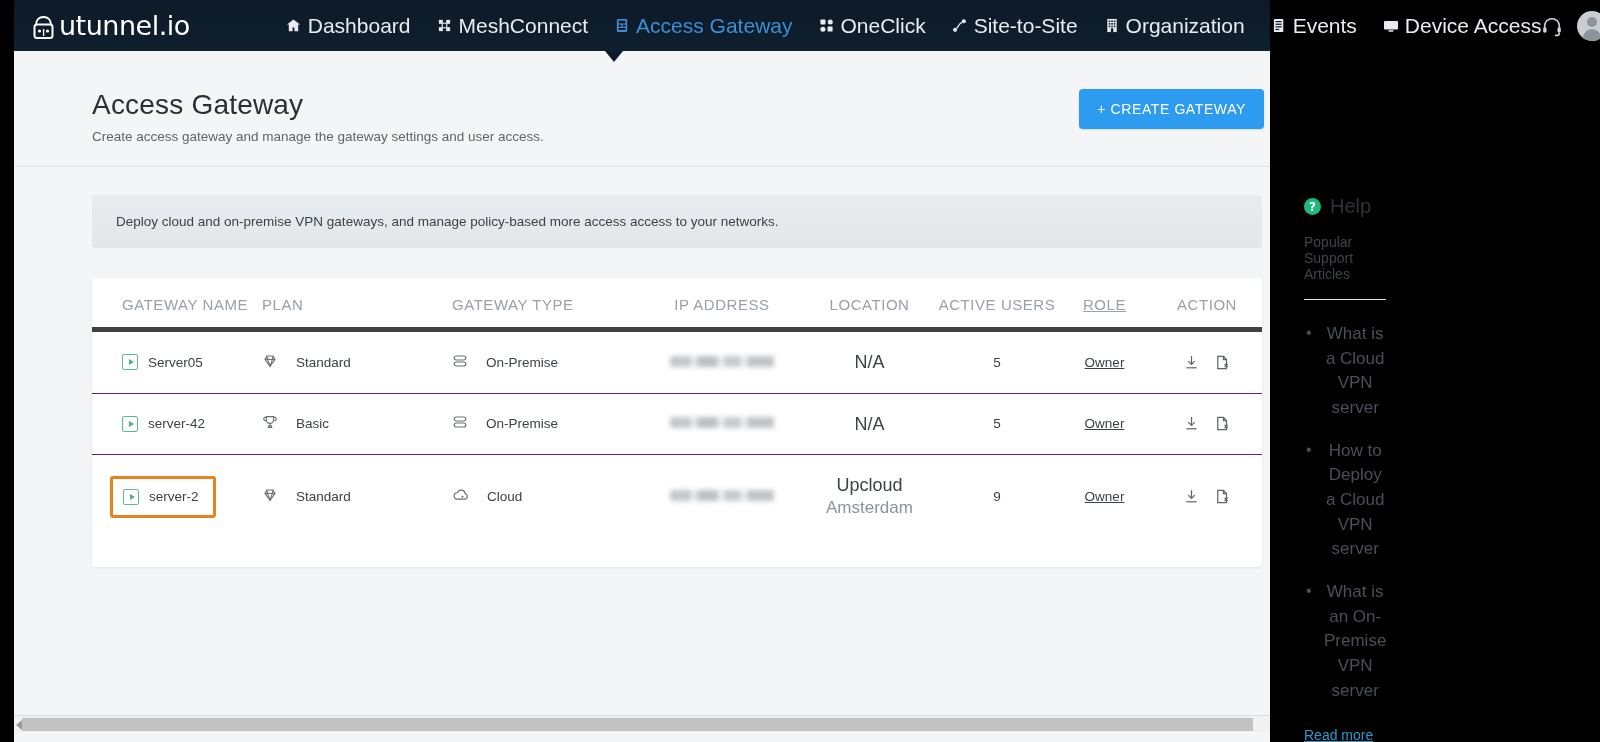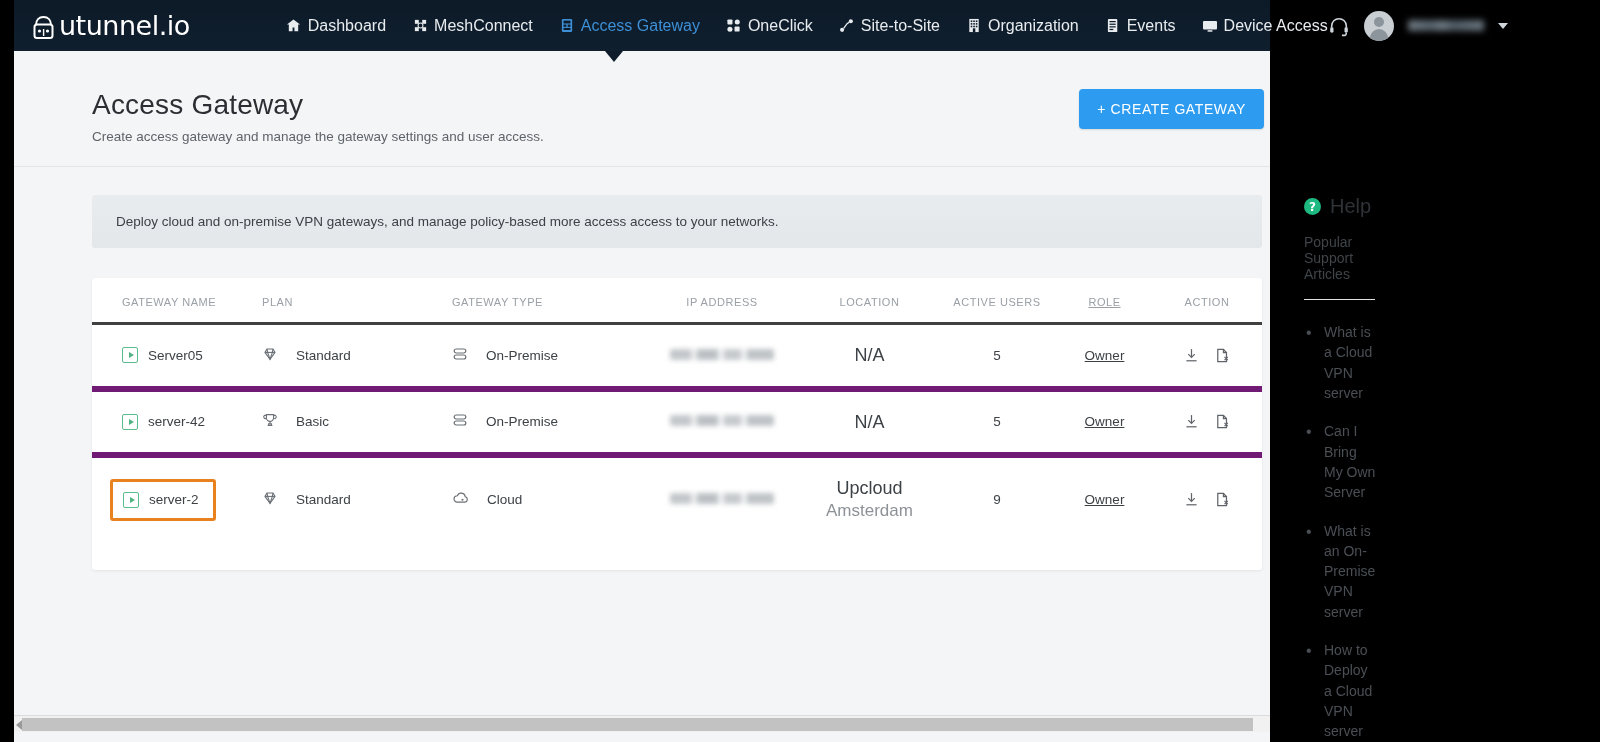--- a/index.html
+++ b/index.html
@@ -48,21 +48,21 @@
     display: flex;
     align-items: center;
     gap: 26px;
     flex: 0 0 auto;
   }
   .nav-item {
     display: flex;
     align-items: center;
     gap: 6px;
     color: #e8ecef;
-    font-size: 16px;
+    font-size: 21px;
     cursor: pointer;
     white-space: nowrap;
   }
   .nav-item.active { color: #3d8fd6; }
   .nav-icn { display:flex; align-items:center; justify-content:center; width:16px; height:16px; }
   .nav-right {
     margin-left: auto;
     display: flex;
     align-items: center;
     gap: 14px;
@@ -153,33 +153,33 @@
     margin-bottom: 30px;
   }
   .table-card {
     background: #fff;
     border-radius: 3px;
     box-shadow: 0 1px 3px rgba(0,0,0,.07);
     padding: 0 0 28px 0;
   }
   table.gw { width: 100%; border-collapse: collapse; table-layout: fixed; }
   table.gw thead th {
-    font-size: 11px;
+    font-size: 15px;
     color: #9aa0a6;
     font-weight: 400;
     letter-spacing: 0.55px;
     text-align: left;
     padding: 18px 0 14px 0;
-    border-bottom: 3px solid #404040;
+    border-bottom: 5px solid #404040;
   }
   table.gw tbody td {
     font-size: 13.5px;
     color: #3d4247;
     padding: 19px 0;
-    border-bottom: 6px solid #701a75;
+    border-bottom: 1px solid #701a75;
     vertical-align: middle;
   }
   table.gw tbody tr:last-child td { border-bottom: none; }
   .col-name  { width: 170px; padding-left: 30px !important; }
   .col-plan  { width: 190px; }
   .col-type  { width: 190px; }
   .col-ip    { width: 160px; text-align: center !important; }
   .col-loc   { width: 135px; text-align: center !important; }
   .col-users { width: 120px; text-align: center !important; }
   .col-role  { width: 95px;  text-align: center !important; text-decoration: underline; }
@@ -243,23 +243,24 @@
     font-family: "DejaVu Sans", sans-serif;
     line-height: 1;
   }
   .help-sub {
     font-size: 14px; color: #3f4449; margin-top: 16px;
     padding-bottom: 17px; border-bottom: 1px solid #dfe2e5;
   }
   ul.help-list { list-style: none; margin-top: 22px; }
   ul.help-list li {
     position: relative;
-    font-size: 14px; color: #4a4f55;
+    font-size: 17px; color: #4a4f55;
     padding-left: 20px; margin-bottom: 18px; line-height: 1.45;
     cursor: pointer;
+    text-align: center;
   }
   ul.help-list li::before {
     content: "•"; position: absolute; left: 2px; top: -1px;
     font-size: 16px; color: #4a4f55;
   }
   .read-more {
     display: inline-block; margin-top: 6px;
     font-size: 14px; color: #2c9bc9;
     text-decoration: underline; cursor: pointer;
   }
@@ -658,23 +659,22 @@
     </div>
 
     <div class="help-col">
       <div class="help-title">
         <span class="help-qicon">?</span>
         <span>Help</span>
       </div>
       <div class="help-sub">Popular Support Articles</div>
       <ul class="help-list">
         <li>What is a Cloud VPN server</li>
-        <li>Can I Bring My Own Server</li>
+        <li>How to Deploy a Cloud VPN server</li>
         <li>What is an On-Premise VPN server</li>
-        <li>How to Deploy a Cloud VPN server</li>
       </ul>
       <span class="read-more">Read more articles</span>
     </div>
   </div>
 
   <div class="hscroll">
     <div class="hscroll-arrow"></div>
     <div class="hscroll-thumb"></div>
   </div>
 

